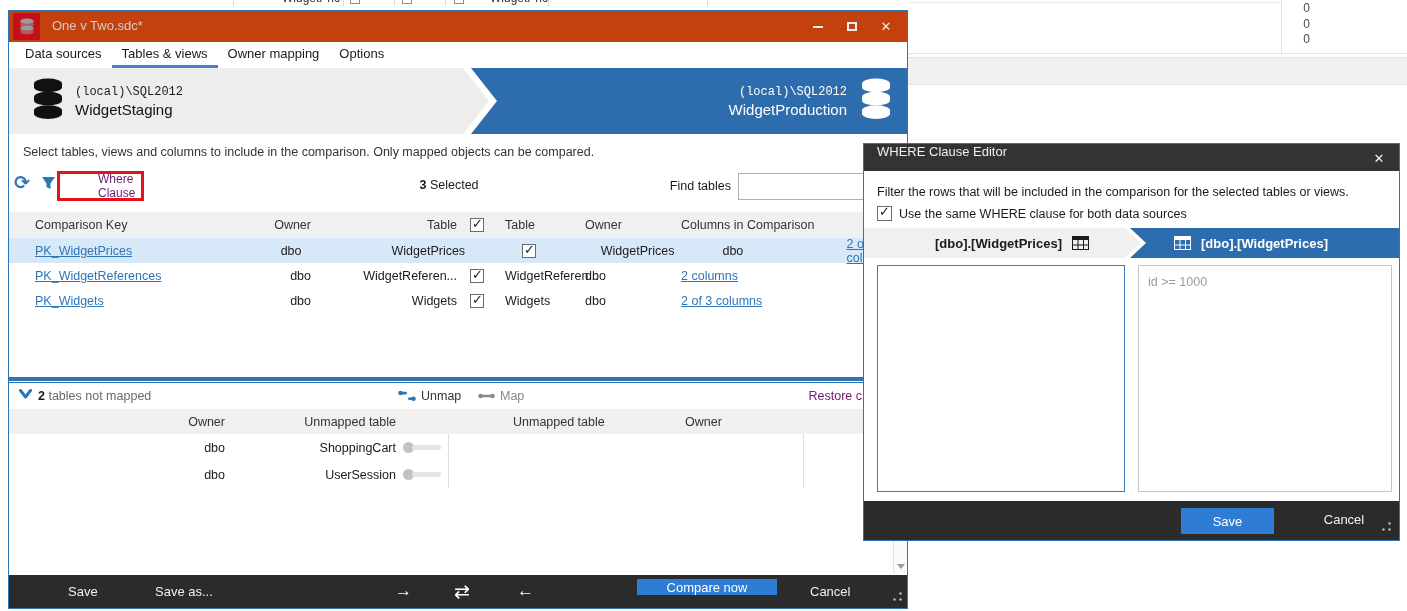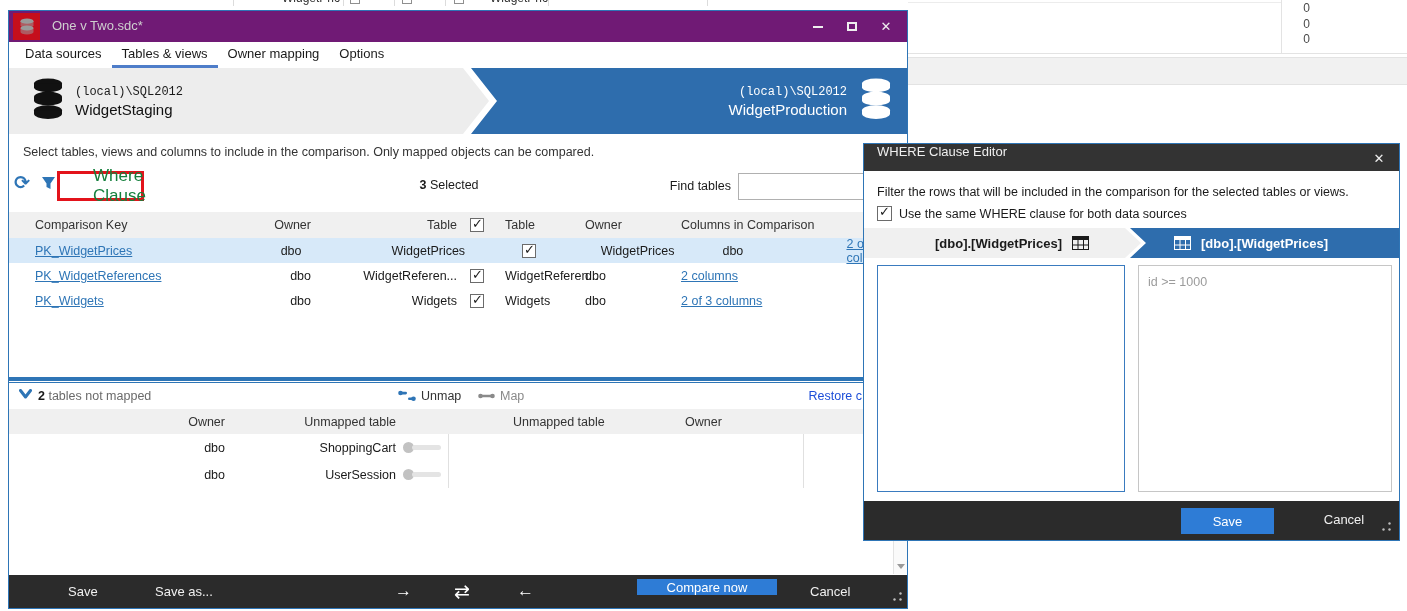--- a/index.html
+++ b/index.html
@@ -14,21 +14,21 @@
   .bg-zeros .zrow { position:absolute; left:1240px; width:70px; text-align:right; font-size:12px; color:#4a4a4a; }
   .bg-vdiv { position:absolute; left:1281px; top:0; width:1px; height:53px; background:#e3e3e3; }
   .bg-hline { position:absolute; left:908px; top:53px; width:499px; height:1px; background:#e3e3e3; }
   .bg-hairline { position:absolute; left:908px; top:2px; width:374px; height:1px; background:#ececec; }
   .bg-graystrip { position:absolute; left:908px; top:57px; width:499px; height:28px; background:#f1f1f1;
                   border-top:1px solid #e3e3e3; border-bottom:1px solid #e3e3e3; }
 
   
   .win { position:absolute; left:8px; top:10px; width:900px; height:599px; background:#fff;
          border:1px solid #2e75b6; border-bottom-width:2px; }
-  .titlebar { position:absolute; left:0; top:0; width:898px; height:40px; background:#701a75;padding-left:24px; }
+  .titlebar { position:absolute; left:0; top:0; width:898px; height:40px; background:#c2410c;padding-left:24px; }
   .applogo { position:absolute; left:4px; top:2px; width:27px; height:27px; background:#c50f1c;
              display:flex; align-items:center; justify-content:center; }
   .title-text { position:absolute; left:43px; top:7px; font-size:13px; color:#cfcfcf; }
   .winctrls { position:absolute; right:4px; top:0; height:31px; display:flex; align-items:center; }
   .winctrl { width:34px; height:31px; display:flex; align-items:center; justify-content:center; color:#eee; font-size:13px; }
   .ic-min { width:10px; height:2px; background:#eee; display:inline-block; }
   .ic-max { width:10px; height:9px; border:2px solid #eee; display:inline-block; }
 
   .tabbar { position:absolute; left:0; top:31px; width:898px; height:26px; background:#fff; display:flex; align-items:flex-end; padding-left:6px; }
   .tab { font-size:13px; color:#1a1a1a; padding:4px 10px 4px 10px; border-bottom:3px solid transparent; }
@@ -49,21 +49,21 @@
   .hdr-txt .dbn { font-size:15px; font-weight:normal; color:#111; margin-top:2px; }
   .hdr-blue .hdr-txt { text-align:right; margin-left:0; }
   .hdr-blue .srv, .hdr-blue .dbn { color:#fff; }
 
   .desc { position:absolute; left:14px; top:134px; font-size:12.5px; color:#333; }
 
   .tool-refresh { position:absolute; left:5px; top:160px; font-size:19px; color:#2e75b6; font-weight:bold; }
   .tool-filter { position:absolute; left:32px; top:165px; }
   .wc-box { position:absolute; left:48px; top:160px; width:87px; height:30px; border:3px solid #e3131b;
             display:flex; align-items:center; justify-content:center; }
-  .wc-link { font-size:17px; color:#15803d;padding-left:38px; }
+  .wc-link { font-size:12px; color:#701a75;padding-left:38px; }
   .sel-count { position:absolute; left:385px; top:167px; width:110px; text-align:center; font-size:12.5px; color:#1a1a1a; }
   .sel-count b { font-weight:bold; }
   .find-label { position:absolute; left:640px; top:168px; width:82px; text-align:right; font-size:12.5px; color:#1a1a1a; }
   .find-input { position:absolute; left:729px; top:162px; width:165px; height:27px; border:1px solid #b0b0b0;
                 background:#fff; font-size:12.5px; padding:0 5px; outline:none; font-family:inherit; }
 
   .grid-head { position:absolute; left:0; top:201px; width:884px; height:26px; background:#f0f0f0;
                display:flex; align-items:center; font-size:12.5px; color:#333; }
   .grid-row { position:absolute; left:0; width:884px; height:25px; display:flex; align-items:center; font-size:12.5px; color:#1a1a1a; }
   .grid-row.sel { background:#d7e9f9;gap:48px; }
@@ -88,21 +88,21 @@
 
   .sep-blue { position:absolute; left:0; top:366px; width:898px; height:6px;
               background:linear-gradient(#2e75b6 0 4px, #fff 4px 5px, #2e75b6 5px 6px); }
   .sec-head { position:absolute; left:0; top:372px; width:898px; height:26px; display:flex; align-items:center; font-size:12.5px; }
   .chev-dn { position:absolute; left:10px; top:6px; }
   .nm-count { position:absolute; left:29px; }
   .nm-count b { color:#1a1a1a; }
   .nm-count span.gray { color:#6a6a6a; }
   .unmap-btn { position:absolute; left:389px; display:flex; align-items:center; gap:5px; color:#333; }
   .map-btn { position:absolute; left:469px; display:flex; align-items:center; gap:5px; color:#8a8a8a; }
-  .restore-lnk { position:absolute; left:700px; width:153px; text-align:right; color:#1d4ed8; white-space:nowrap; overflow:hidden; }
+  .restore-lnk { position:absolute; left:700px; width:153px; text-align:right; color:#701a75; white-space:nowrap; overflow:hidden; }
 
   .sub-head { position:absolute; left:0; top:398px; width:884px; height:25px; background:#f0f0f0;
               display:flex; align-items:center; font-size:12.5px; color:#333; }
   .u-owner-l { width:216px; text-align:right; }
   .u-table-l { width:171px; text-align:right; }
   .u-slider { width:60px; padding-left:7px; display:flex; align-items:center; }
   .u-table-r { width:224px; padding-left:57px; text-align:left; }
   .u-owner-r { width:120px; padding-left:5px; text-align:left; }
   .sub-row { position:absolute; left:0; width:884px; height:27px; display:flex; align-items:center; font-size:12.5px; color:#1a1a1a; }
   .u-div { position:absolute; top:423px; width:1px; height:54px; background:#e0e0e0; }

